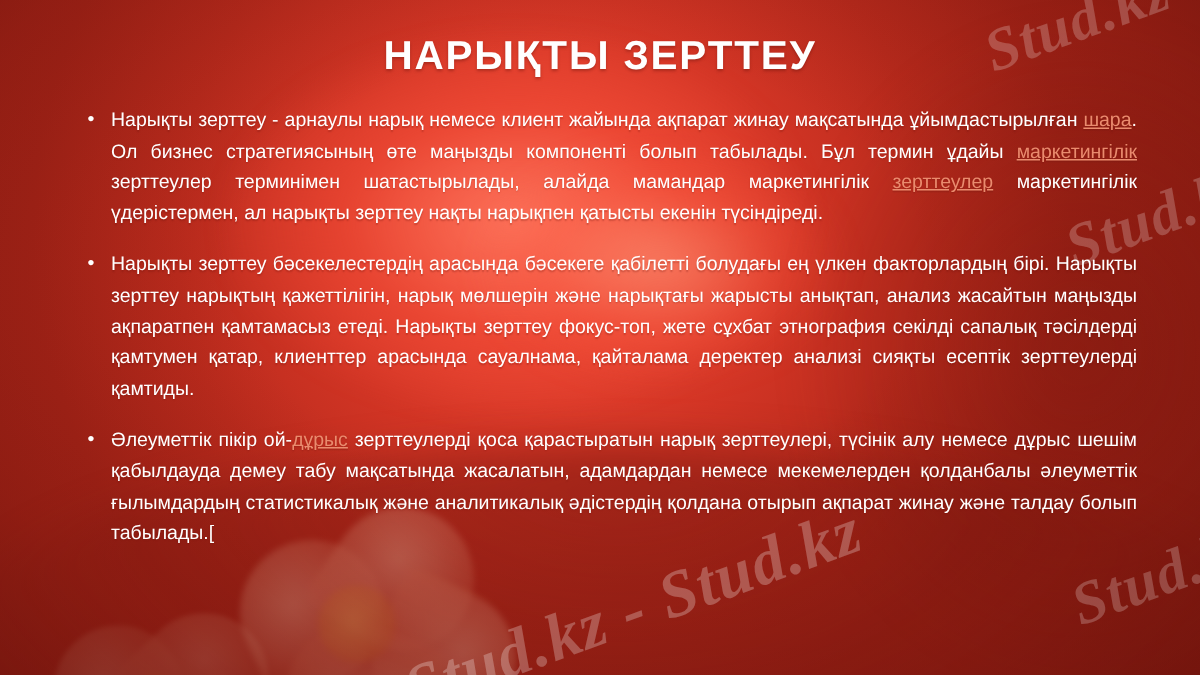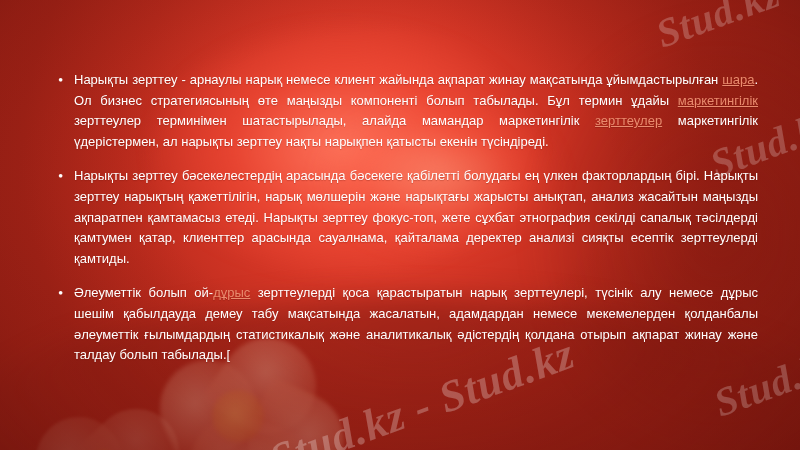--- a/index.html
+++ b/index.html
@@ -197,28 +197,29 @@
     <div class="core"></div>
   </div>
 
   <div class="bg-vignette"></div>
 
   <div class="wm wm-1">Stud.kz</div>
   <div class="wm wm-2">Stud.kz</div>
   <div class="wm wm-3">Stud.kz - Stud.kz</div>
   <div class="wm wm-4">Stud.kz</div>
 
+  <div class="title">НАРЫҚТЫ ЗЕРТТЕУ</div>
 
   <div class="body">
     <div class="bullet-row">
       <span class="dot">•</span>
       <div class="para"><span>Нарықты зерттеу - арнаулы нарық немесе клиент жайында ақпарат жинау мақсатында ұйымдастырылған </span><span class="link">шара</span><span>. Ол бизнес стратегиясының өте маңызды компоненті болып табылады. Бұл термин ұдайы </span><span class="link">маркетингілік</span><span> зерттеулер терминімен шатастырылады, алайда мамандар маркетингілік </span><span class="link">зерттеулер</span><span> маркетингілік үдерістермен, ал нарықты зерттеу нақты нарықпен қатысты екенін түсіндіреді.</span></div>
     </div>
     <div class="bullet-row">
       <span class="dot">•</span>
       <div class="para"><span>Нарықты зерттеу бәсекелестердің арасында бәсекеге қабілетті болудағы ең үлкен факторлардың бірі. Нарықты зерттеу нарықтың қажеттілігін, нарық мөлшерін және нарықтағы жарысты анықтап, анализ жасайтын маңызды ақпаратпен қамтамасыз етеді. Нарықты зерттеу фокус-топ, жете сұхбат этнография секілді сапалық тәсілдерді қамтумен қатар, клиенттер арасында сауалнама, қайталама деректер анализі сияқты есептік зерттеулерді қамтиды.</span></div>
     </div>
     <div class="bullet-row">
       <span class="dot">•</span>
-      <div class="para"><span>Әлеуметтік болып ой-</span><span class="link">дұрыс</span><span> зерттеулерді қоса қарастыратын нарық зерттеулері, түсінік алу немесе дұрыс шешім қабылдауда демеу табу мақсатында жасалатын, адамдардан немесе мекемелерден қолданбалы әлеуметтік ғылымдардың статистикалық және аналитикалық әдістердің қолдана отырып ақпарат жинау және талдау болып табылады.[</span></div>
+      <div class="para"><span>Әлеуметтік пікір ой-</span><span class="link">дұрыс</span><span> зерттеулерді қоса қарастыратын нарық зерттеулері, түсінік алу немесе дұрыс шешім қабылдауда демеу табу мақсатында жасалатын, адамдардан немесе мекемелерден қолданбалы әлеуметтік ғылымдардың статистикалық және аналитикалық әдістердің қолдана отырып ақпарат жинау және талдау болып табылады.[</span></div>
     </div>
   </div>
 </div>
 
 </body></html>

